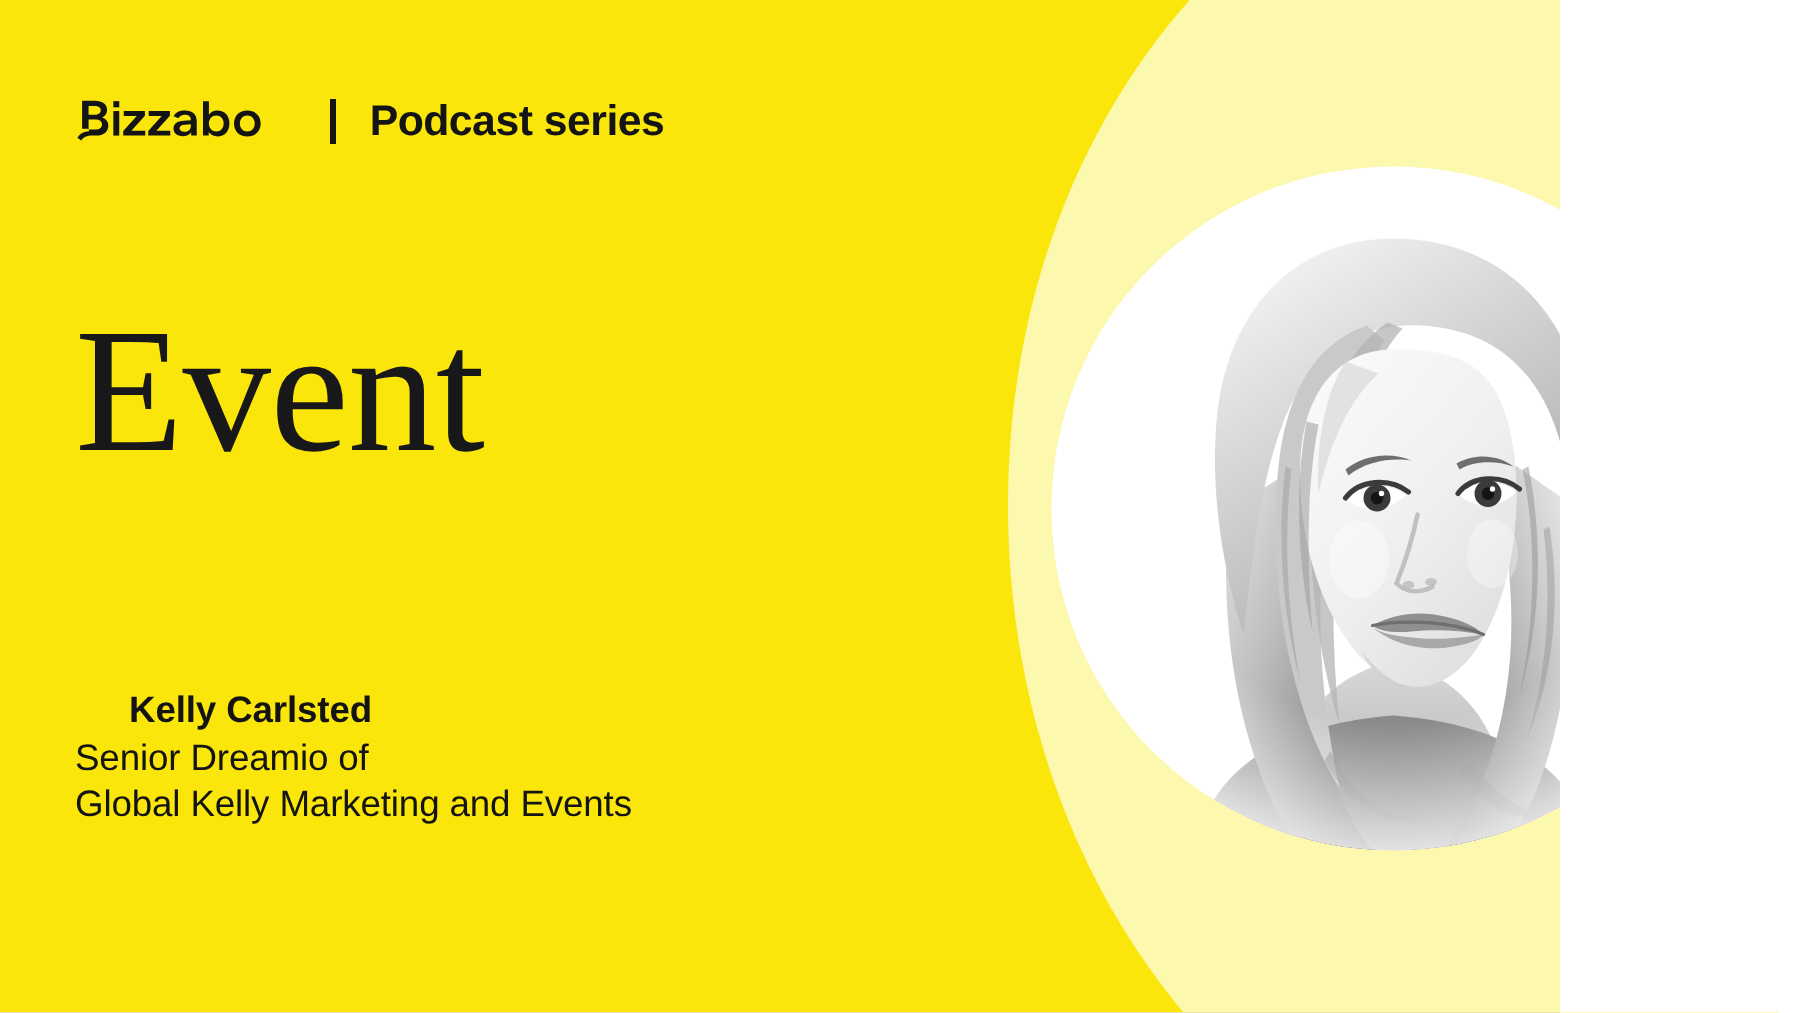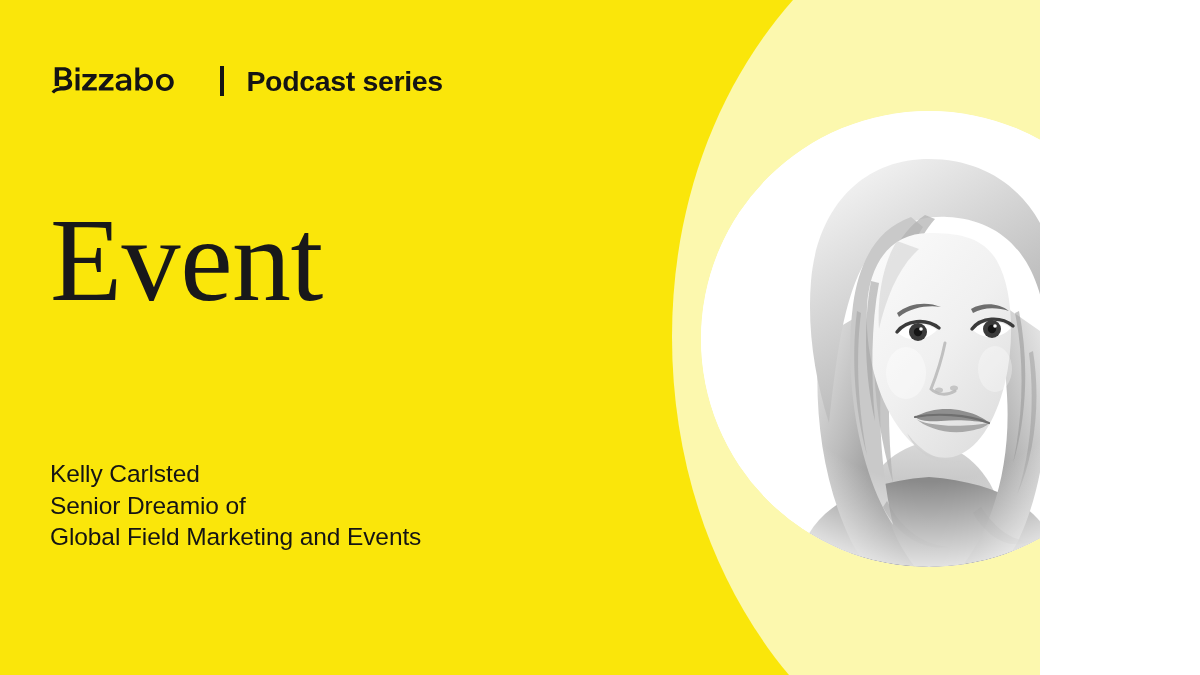--- a/index.html
+++ b/index.html
@@ -91,21 +91,22 @@
     color: #141414;
     font-family: "Liberation Sans", sans-serif;
     font-size: 24.5px;
     line-height: 31.5px;
     letter-spacing: -0.004em;
     white-space: nowrap;
   }
 
   .speaker .sp-name {
     display: block;
-    font-weight: 400;
+    font-weight: 700;
+    margin-left: 36px;
   }
 
   .speaker .sp-role {
     display: block;
     font-weight: 400;
   }
 
   .speaker .sp-company {
     display: block;
     font-weight: 400;
@@ -193,21 +194,21 @@
     <span class="brand-kicker">Podcast series</span>
   </div>
 
   <h1 class="headline">
     <span class="hl-line">Event</span>
   </h1>
 
   <div class="speaker">
     <span class="sp-name">Kelly Carlsted</span>
     <span class="sp-role">Senior Dreamio of</span>
-    <span class="sp-role">Global Field Marketing and Events</span>
+    <span class="sp-role">Global Kelly Marketing and Events</span>
   </div>
 
   <div class="portrait-wrap">
     <svg class="portrait-svg" viewBox="0 0 456 456" role="img">
       <defs>
         <radialGradient id="vig" cx="50%" cy="44%" r="62%">
           <stop offset="60%" stop-color="#ffffff" stop-opacity="0"></stop>
           <stop offset="100%" stop-color="#ffffff" stop-opacity="1"></stop>
         </radialGradient>
         <linearGradient id="hairL" x1="0" y1="0" x2="1" y2="1">

